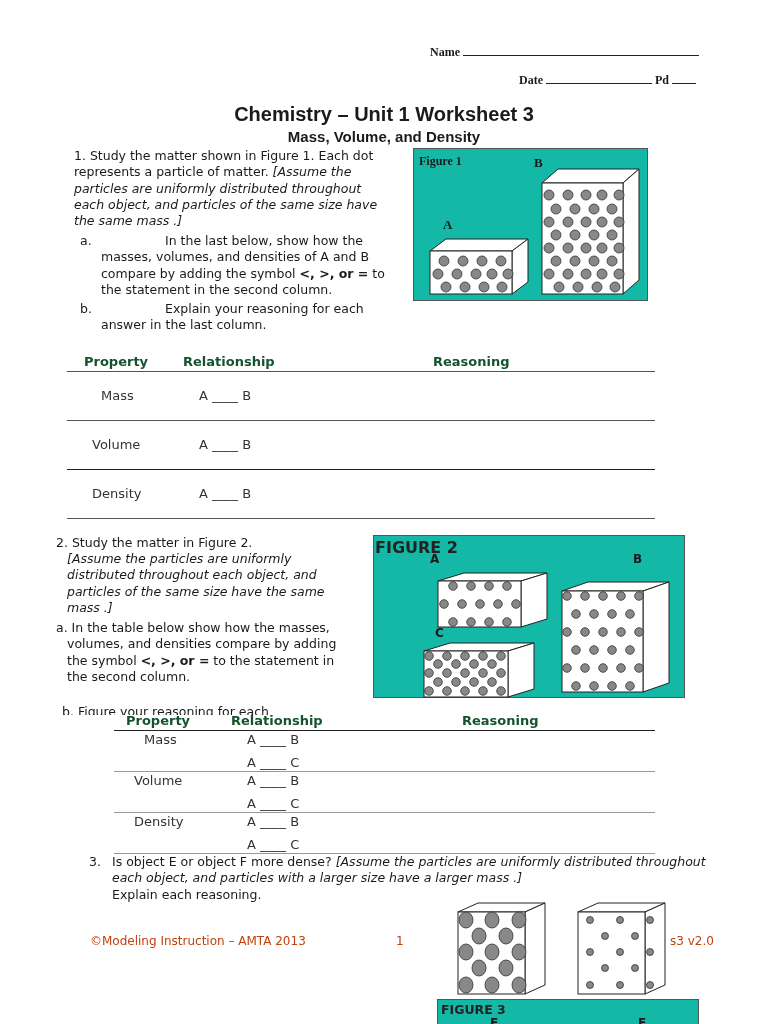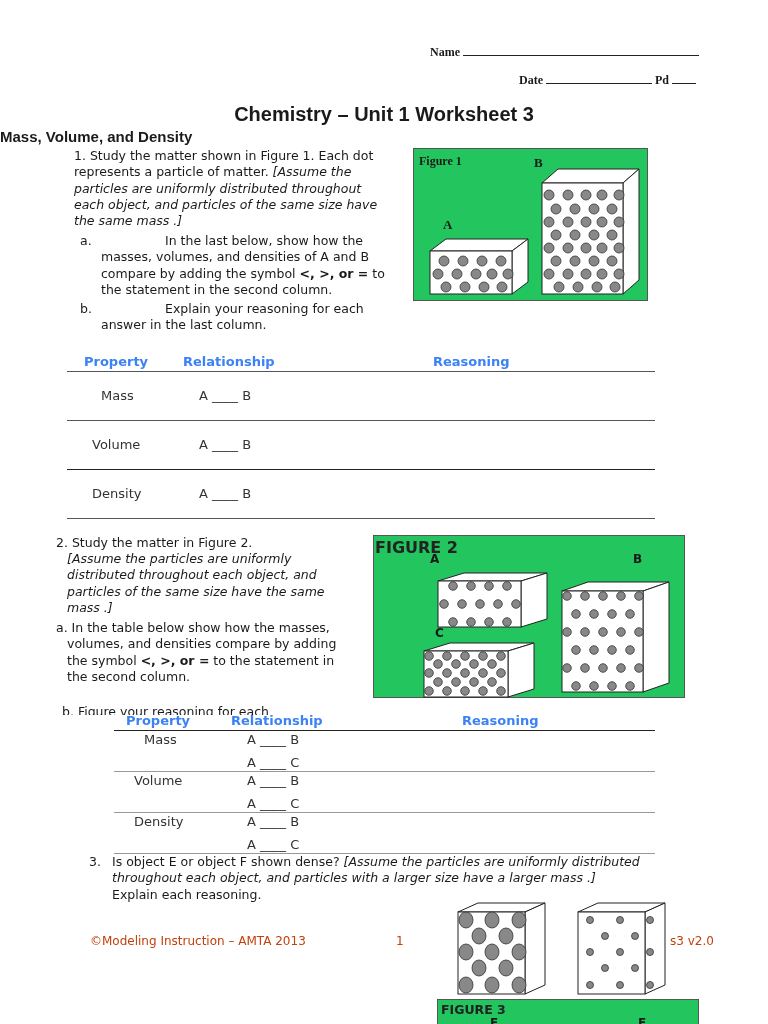--- a/index.html
+++ b/index.html
@@ -1,27 +1,27 @@
 <!DOCTYPE html>
 <html><head>
 <meta charset="utf-8">
 <style>
   html, body { margin:0; padding:0; background:#ffffff; }
   body { width:768px; height:1024px; position:relative; overflow:hidden; color:#1a1a1a; font-family:"DejaVu Sans", sans-serif; }
   .abs { position:absolute; }
   .serif-b { font-family:"Liberation Serif", serif; font-weight:bold; font-size:12px; }
   .line { display:inline-block; border-bottom:1px solid #222; vertical-align:baseline; }
   .title { font-family:"Liberation Sans", sans-serif; font-weight:bold; font-size:20px; left:0; width:768px; text-align:center; top:103px; }
-  .subtitle { font-family:"Liberation Sans", sans-serif; font-weight:bold; font-size:15px; left:0; width:768px; top:128px; }
+  .subtitle { font-family:"Liberation Sans", sans-serif; font-weight:bold; font-size:15px; left:0; width:768px; text-align:center; top:128px; }
   .body-text { font-size:12.5px; line-height:16.3px; }
   .body-text i { font-style:italic; }
   .hrule { position:absolute; height:0; border-top:1.5px solid #555; }
-  .th { font-size:13px; font-weight:bold; color:#3b82f6; position:absolute; }
+  .th { font-size:13px; font-weight:bold; color:#14532d; position:absolute; }
   .td { font-size:13px; color:#333; position:absolute; }
-  .fig-box { position:absolute; border:1.5px solid #555; background:#22c55e; }
+  .fig-box { position:absolute; border:1.5px solid #555; background:#14b8a6; }
   svg { position:absolute; overflow:visible; }
   .footer { font-size:12px; color:#c2410c; }
 </style>
 </head>
 <body>
 
 <div class="abs serif-b" style="left:430px; top:45px;">
   <span>Name</span>
   <span class="line" style="width:236px;"></span>
 </div>
@@ -256,21 +256,21 @@
 <span class="td" style="left:247px; top:796px; white-space:pre;">A ____ C</span>
 <div class="hrule" style="left:114px; top:812px; width:541px; border-top-color:#999;"></div>
 
 <span class="td" style="left:134px; top:814px;">Density</span>
 <span class="td" style="left:247px; top:814px; white-space:pre;">A ____ B</span>
 <span class="td" style="left:247px; top:837px; white-space:pre;">A ____ C</span>
 <div class="hrule" style="left:114px; top:853px; width:541px; border-top-color:#999;"></div>
 
 <div class="abs body-text" style="left:89px; top:854px;">3.</div>
 <div class="abs body-text" style="left:112px; top:854px; width:600px; font-size:12.5px;">
-  <span>Is object E or object F shown dense?</span>
+  <span>Is object E or object F more dense?</span>
   <i>[Assume the particles are uniformly distributed throughout each object, and particles with a larger size have a larger mass .]</i>
   <br><span>Explain each reasoning.</span>
 </div>
 
 <svg width="270" height="105" style="left:440px; top:895px;">
   <g fill="#fff" stroke="#222" stroke-width="1">
 
     <polygon points="18,17 38,8 105,8 85,17"></polygon>
     <polygon points="85,17 105,8 105,90 85,99"></polygon>
     <rect x="18" y="17" width="67" height="82"></rect>

